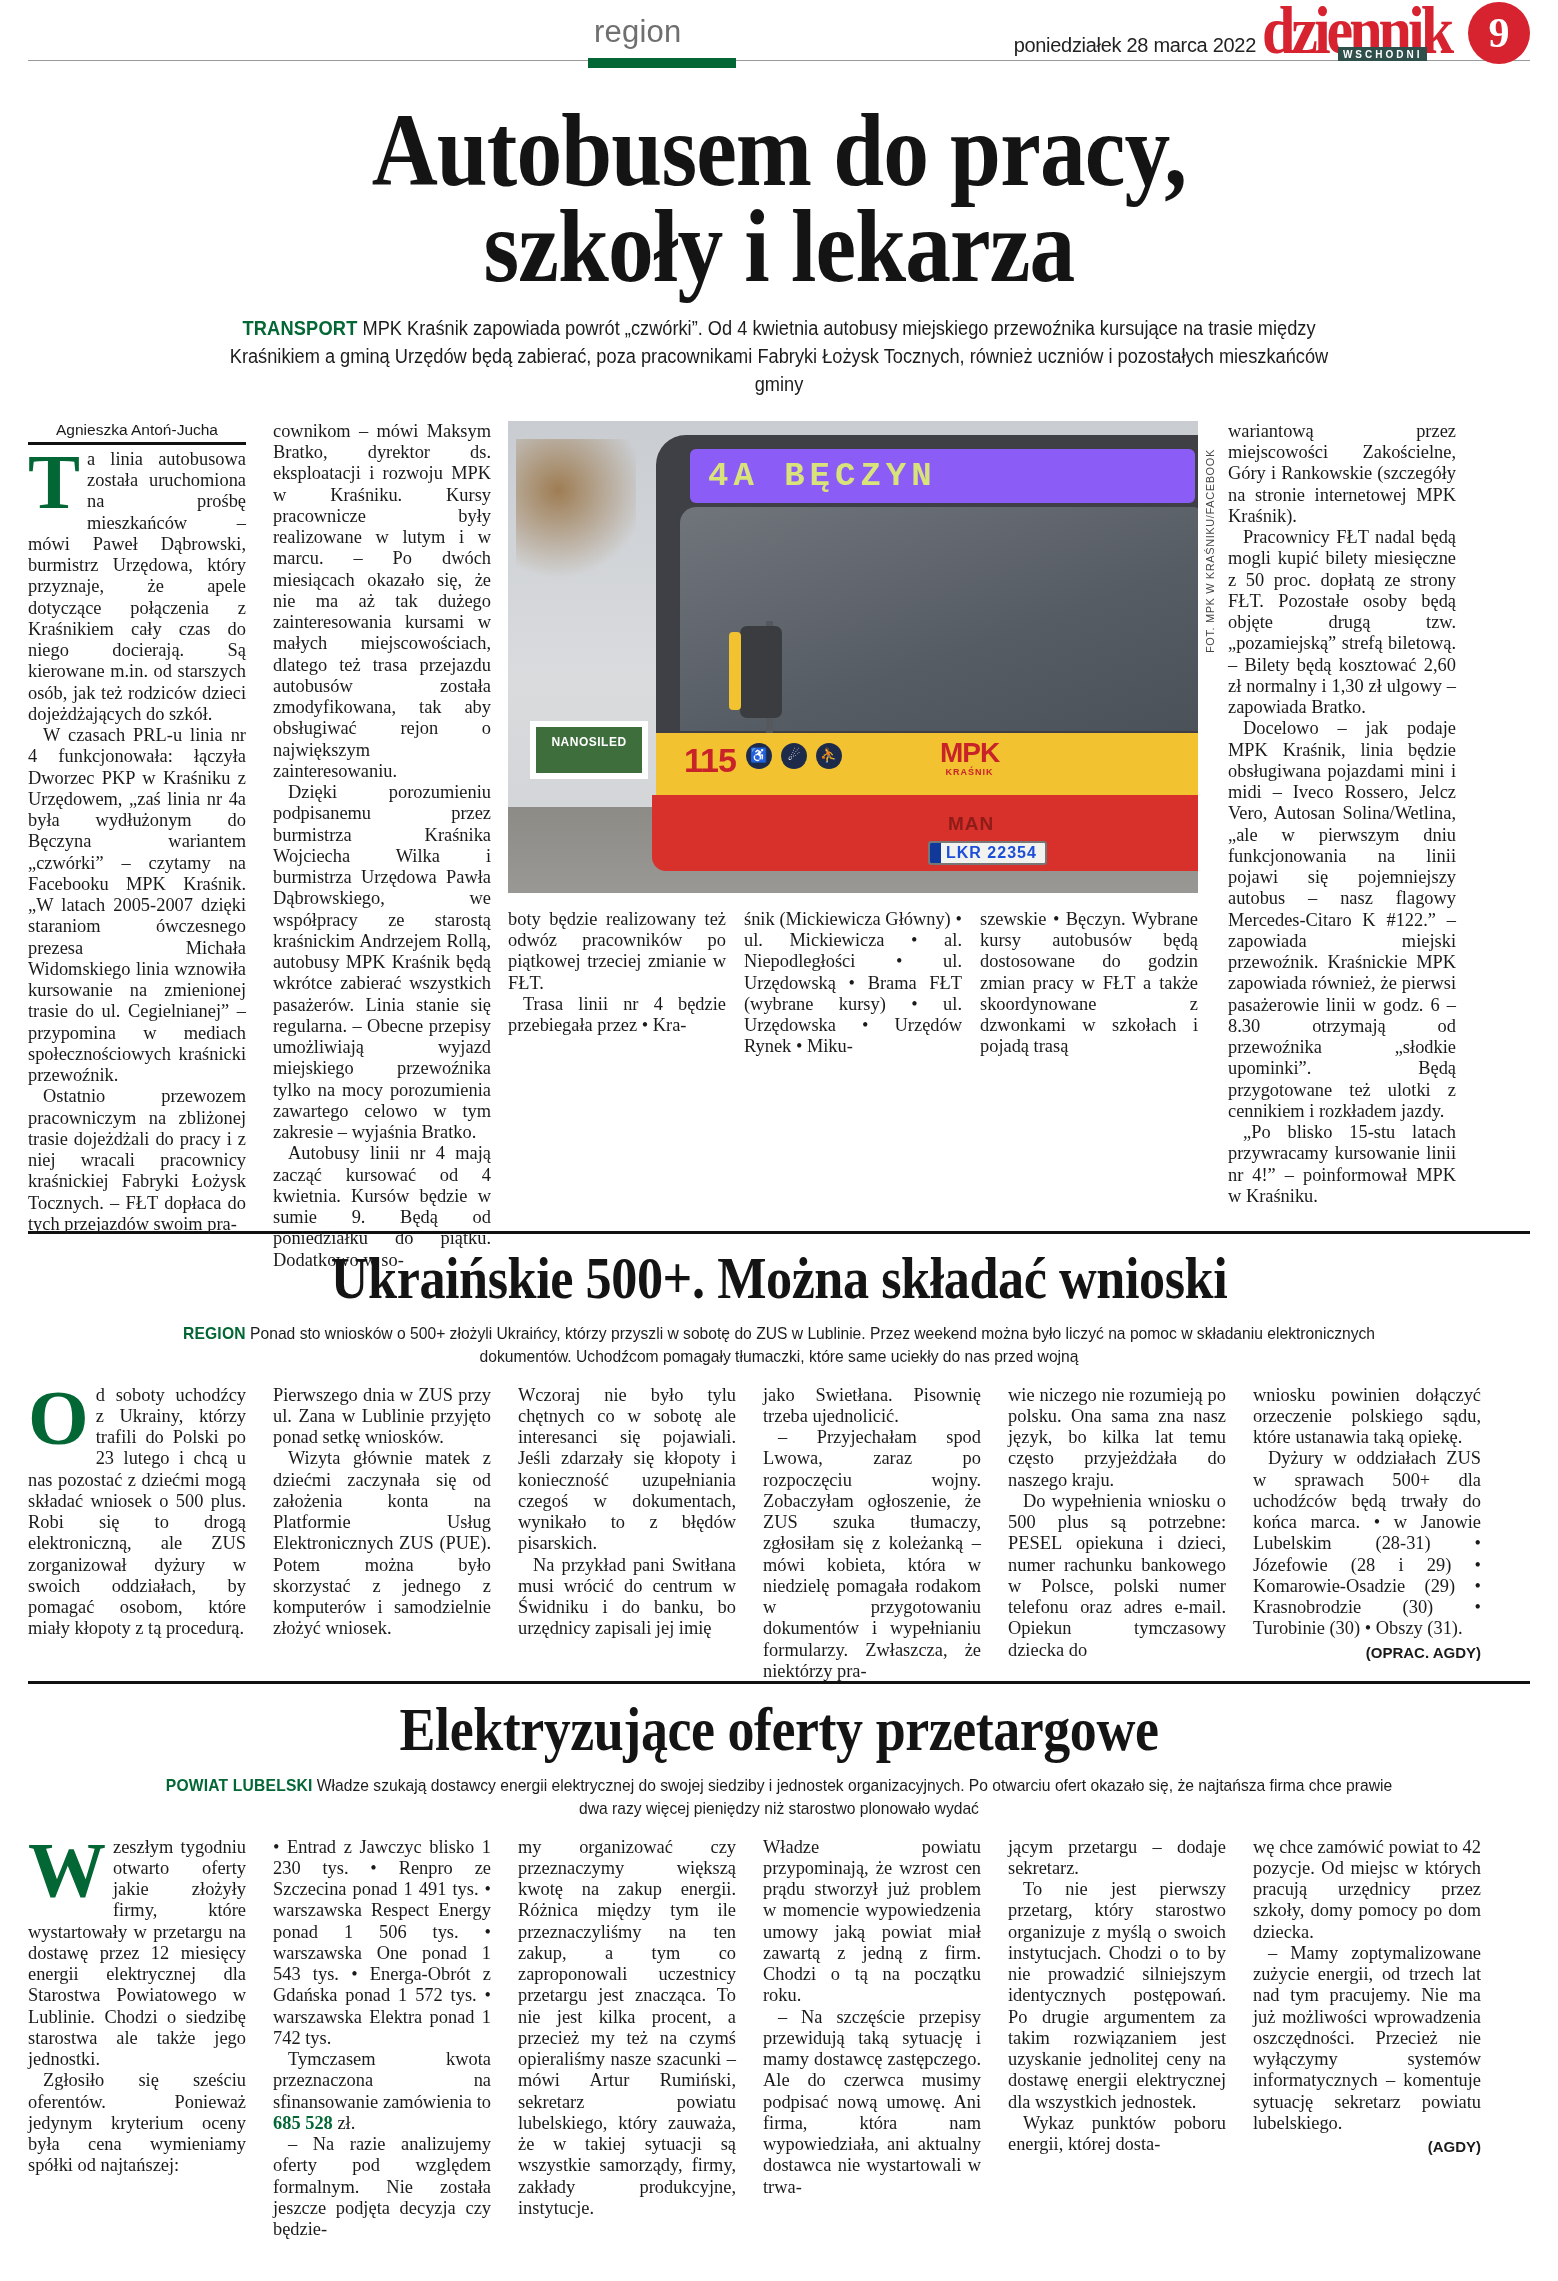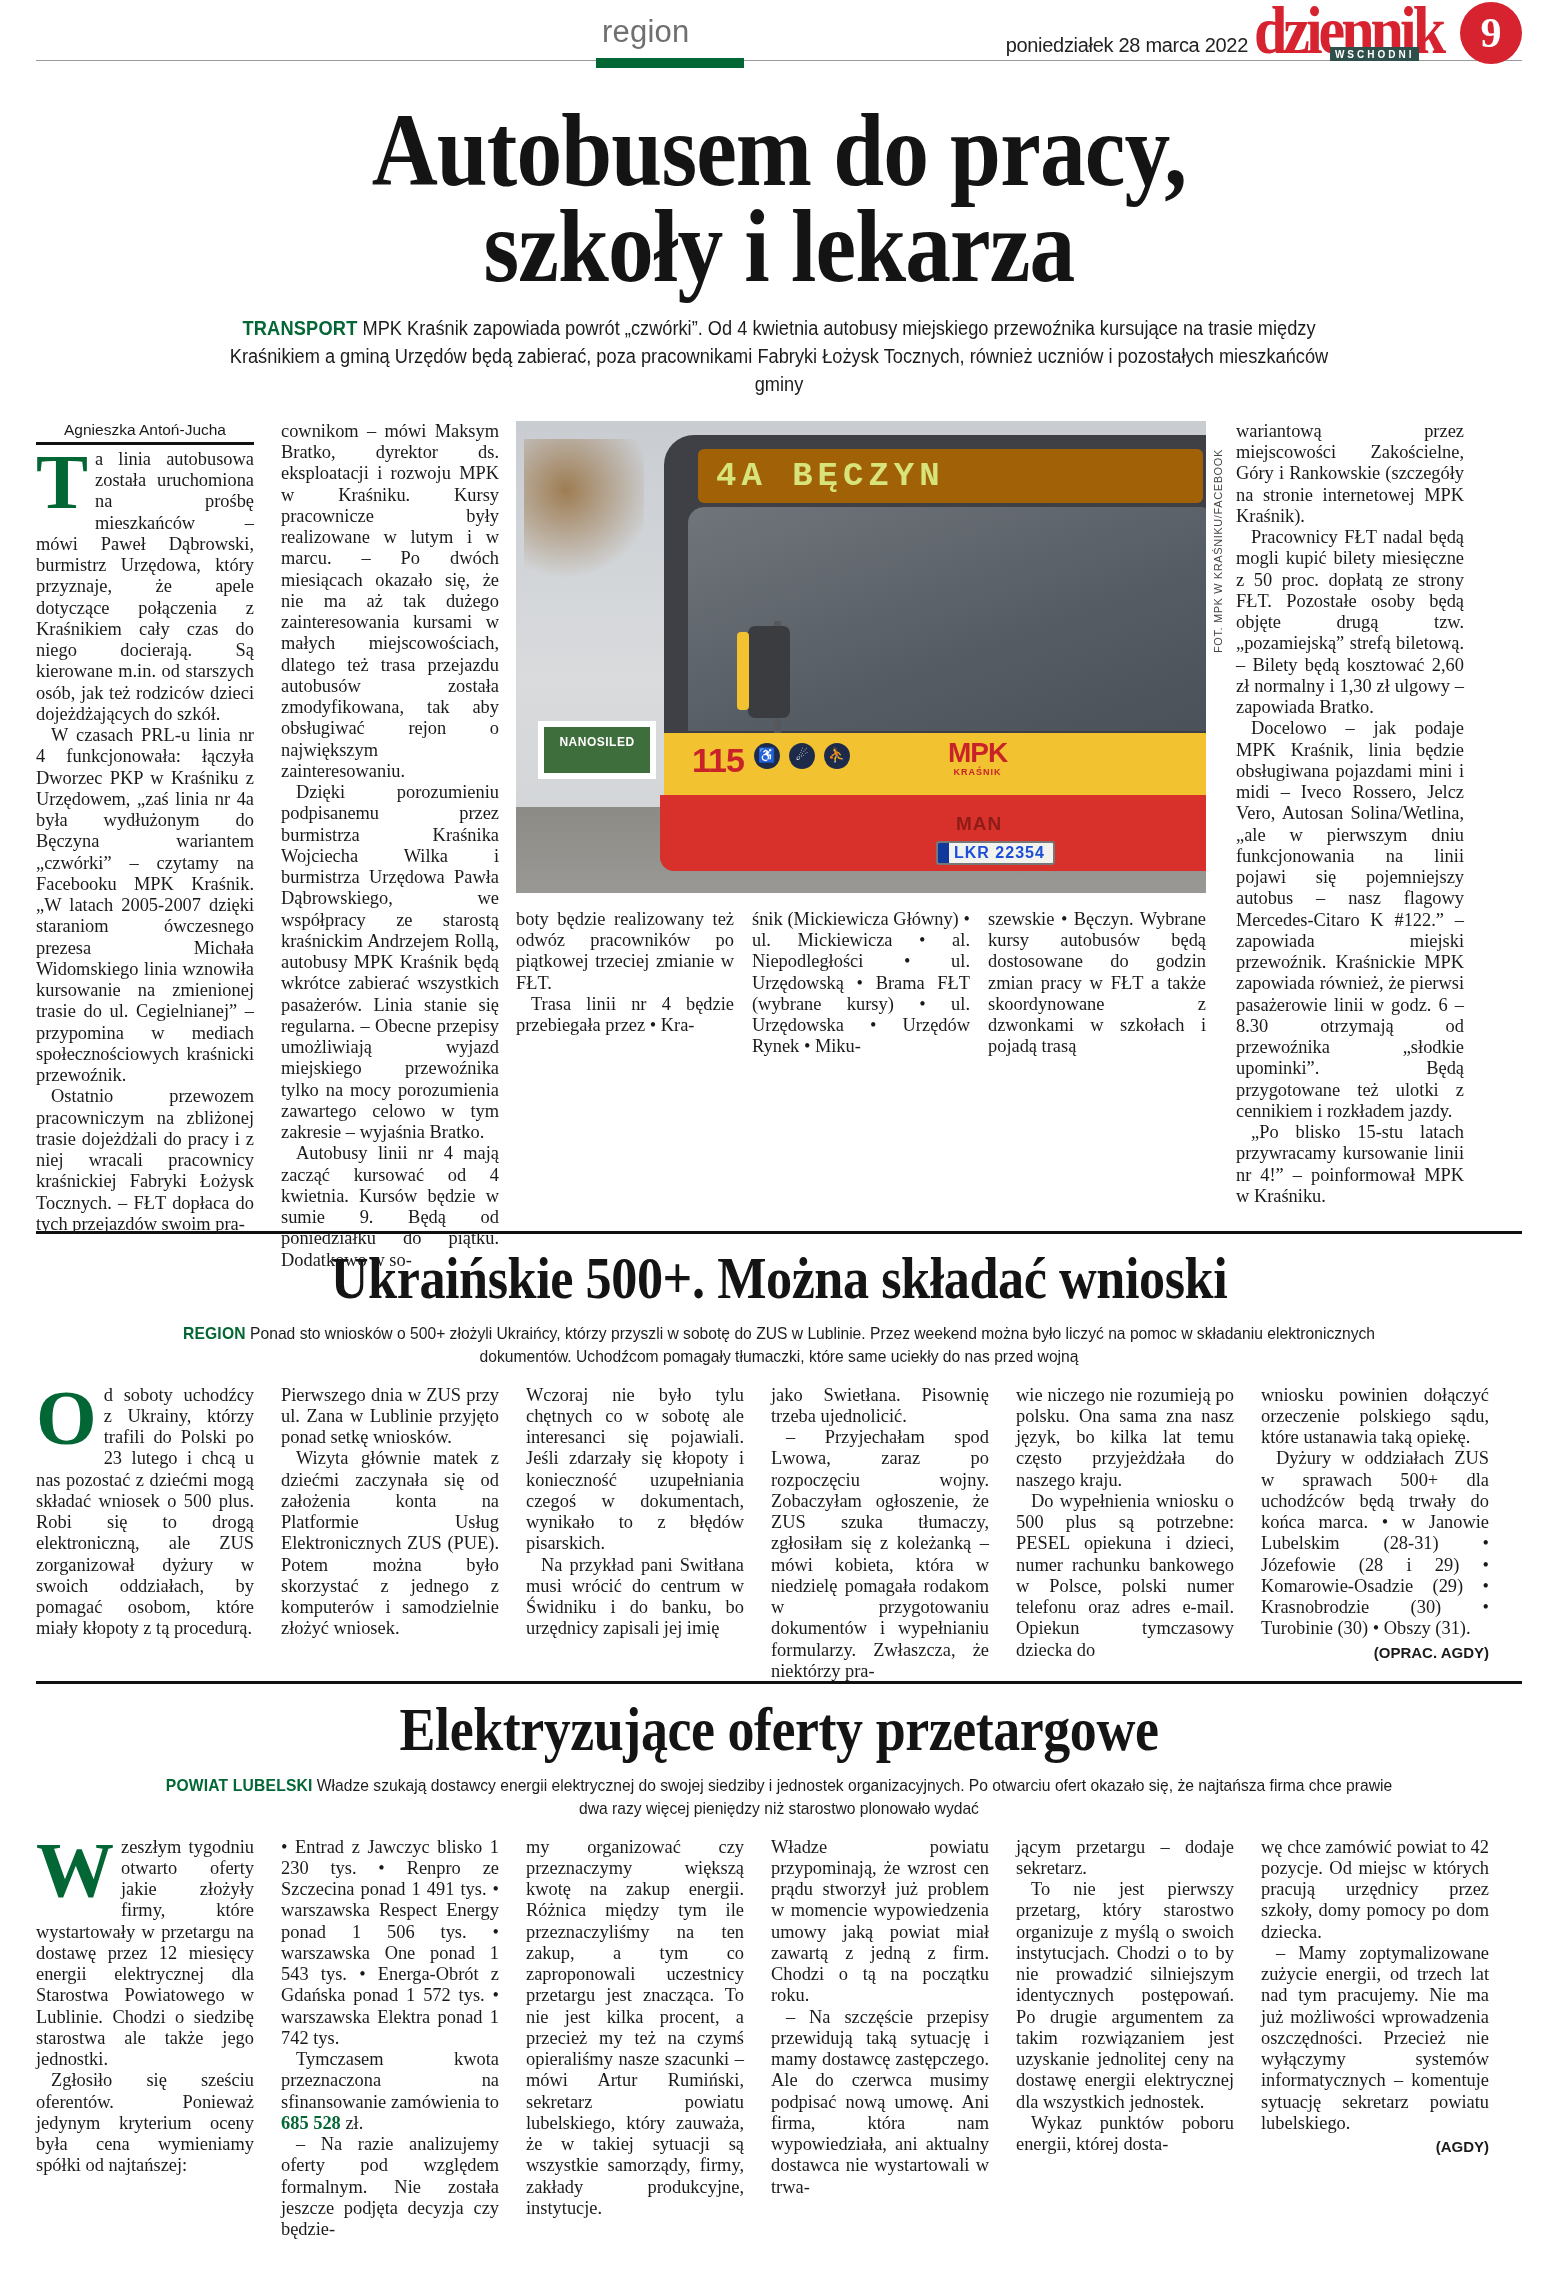--- a/index.html
+++ b/index.html
@@ -4,21 +4,21 @@
 <style>
   * { box-sizing: border-box; }
   html, body { margin:0; padding:0; }
   body {
     width:1558px; height:2281px;
     background:#ffffff;
     font-family:"Liberation Serif", serif;
     color:#1a1a1a;
     -webkit-font-smoothing:antialiased;
   }
-  .page { position:relative; width:1558px; height:2281px; padding:0 36px; }
+  .page { position:relative; width:1558px; height:2281px; padding:0 28px; }
 
   
   .masthead { position:relative; height:92px; }
   .section-label {
     position:absolute; left:566px; top:14px;
     font-family:"Liberation Sans", sans-serif;
     font-size:31px; color:#6f6f6f; letter-spacing:.2px;
   }
   .section-underline {
     position:absolute; left:560px; top:58px; width:148px; height:10px; background:#036635;
@@ -122,21 +122,21 @@
     text-align:right; font-family:"Liberation Sans", sans-serif;
     font-weight:bold; font-size:15px; margin-top:4px;
   }
   .green-b { color:#036635; font-weight:bold; }
 
   
   .sky { position:absolute; inset:0; background:linear-gradient(#c9cdd2 0%, #d9dbdd 55%, #cfd2d4 100%); }
   .ground { position:absolute; left:0; right:0; bottom:0; height:86px; background:linear-gradient(#8d8b86,#9a9894); }
   .bus-body { position:absolute; left:148px; top:14px; width:560px; height:416px; background:#3f4045; border-radius:30px 18px 0 0; }
   .bus-glass { position:absolute; left:172px; top:86px; width:520px; height:224px; background:linear-gradient(160deg,#6f757b,#565c63 60%,#4a5158); border-radius:16px 6px 0 0; }
-  .bus-led { position:absolute; left:182px; top:28px; width:505px; height:54px; background:#a16207; border-radius:6px; overflow:hidden; }
+  .bus-led { position:absolute; left:182px; top:28px; width:505px; height:54px; background:#8b5cf6; border-radius:6px; overflow:hidden; }
   .led-text {
     color:#d8e37a; font-family:"Liberation Mono", monospace; font-weight:bold;
     font-size:34px; letter-spacing:5px; line-height:54px; padding-left:18px; white-space:nowrap;
   }
   .bus-yellow { position:absolute; left:148px; top:312px; width:560px; height:62px; background:#f2c230; }
   .bus-red { position:absolute; left:144px; top:374px; width:568px; height:76px; background:#d8302a; border-radius:0 0 14px 14px; }
   .bus-num { position:absolute; left:176px; top:320px; color:#c9232a; font-family:"Liberation Sans", sans-serif; font-weight:bold; font-size:34px; letter-spacing:-1px; }
   .mpk-logo { position:absolute; left:432px; top:318px; text-align:center; }
   .mpk-logo .m { color:#c9232a; font-family:"Liberation Sans", sans-serif; font-weight:bold; font-size:28px; line-height:1; letter-spacing:-1px; }
   .mpk-logo .k { color:#c9232a; font-family:"Liberation Sans", sans-serif; font-weight:bold; font-size:9px; letter-spacing:1px; }

